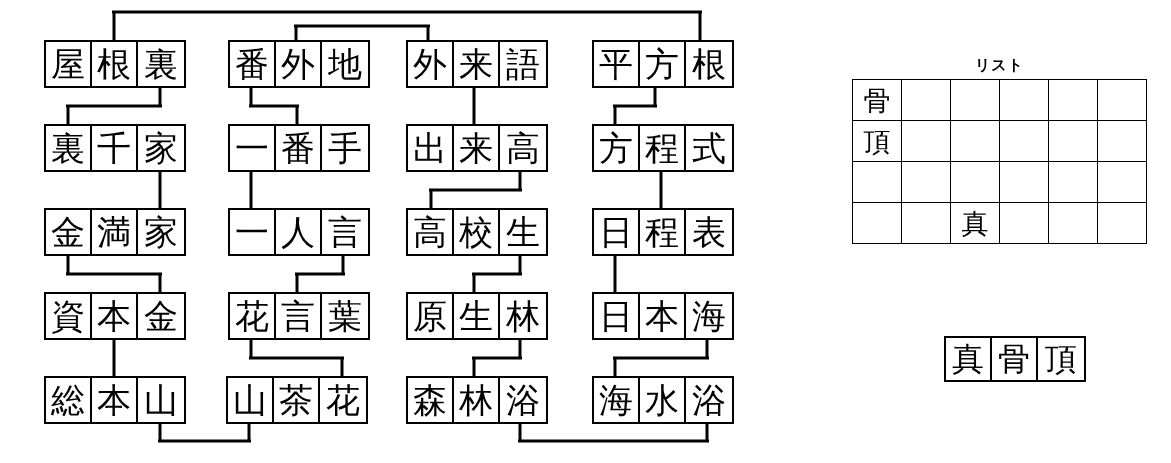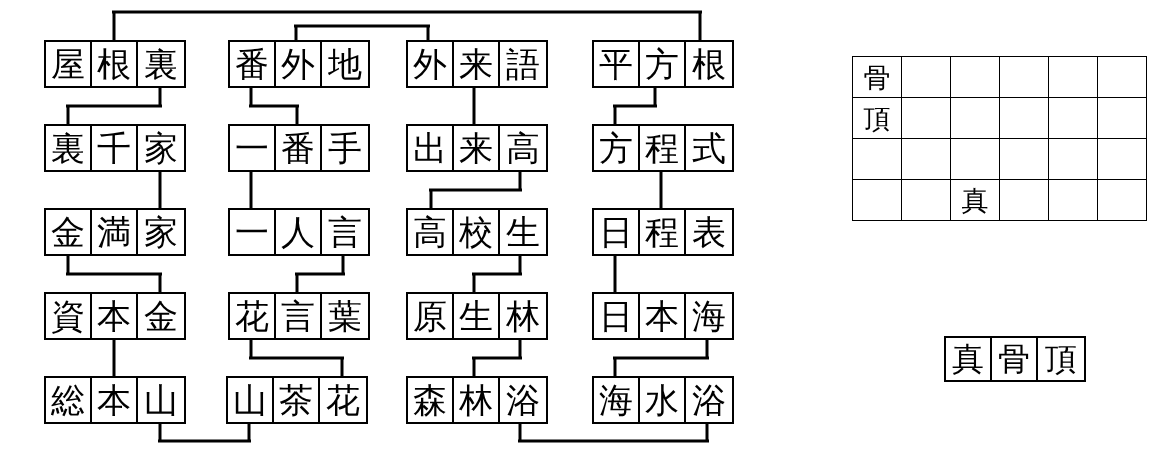--- a/index.html
+++ b/index.html
@@ -264,20 +264,21 @@
     <div class="word-cell">本</div>
     <div class="word-cell">海</div>
   </div>
   <div class="word-box" style="left:592px;top:376px;">
     <div class="word-cell">海</div>
     <div class="word-cell">水</div>
     <div class="word-cell">浴</div>
   </div>
 
   <div id="list-panel" style="left:852px;top:56px;">
+    <div id="list-title">リスト</div>
     <table class="grid">
       <tbody>
         <tr>
           <td>骨</td>
           <td></td>
           <td></td>
           <td></td>
           <td></td>
           <td></td>
         </tr>

